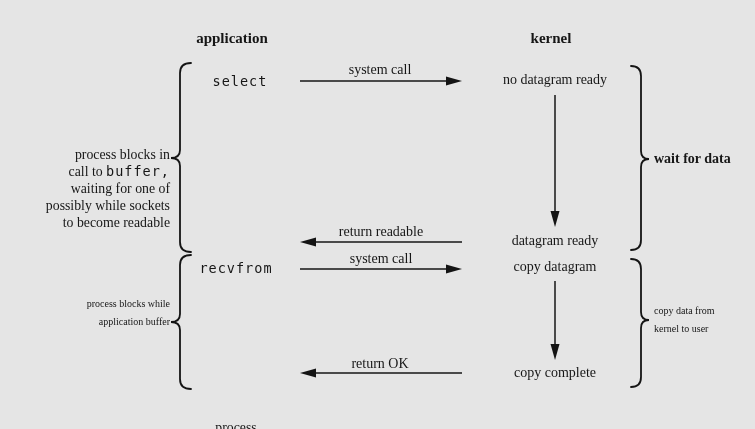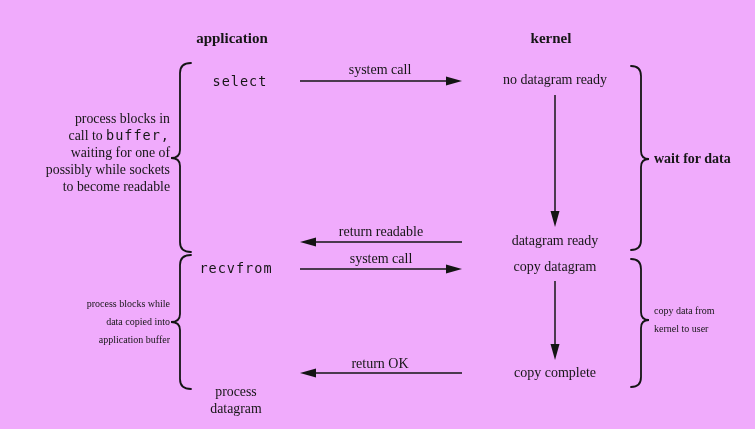--- a/index.html
+++ b/index.html
@@ -4,41 +4,41 @@
 <style>
   html, body {
     margin: 0;
     padding: 0;
     background: #ffffff;
   }
   #stage {
     position: relative;
     width: 755px;
     height: 429px;
-    background: #f0abfc;
+    background: #e5e5e5;
     font-family: "Liberation Serif", serif;
     color: #161616;
     overflow: hidden;
   }
   .t {
     position: absolute;
     font-size: 14px;
     line-height: 16px;
     white-space: nowrap;
     color: #161616;
   }
   .center { transform: translateX(-50%); text-align: center; }
   .rightalign { text-align: right; }
   .header { font-weight: bold; font-size: 15px; }
   .mono {
     font-family: "DejaVu Sans Mono", monospace;
     font-size: 13.5px;
     letter-spacing: 1px;
   }
-  .note { line-height: 17px; font-size: 13.8px; }
+  .note { line-height: 17px; font-size: 13.8px; margin-top: 36px; }
   .note2 { line-height: 18px; font-size: 10px; }
   .arrowlabel { font-size: 14px; text-align: right; }
   svg.overlay {
     position: absolute;
     left: 0; top: 0;
     width: 755px; height: 429px;
   }
   svg .stroke { stroke: #141414; stroke-width: 1.5; fill: none; }
   svg .brace { stroke: #141414; stroke-width: 1.8; fill: none; stroke-linecap: round; }
   svg .head { fill: #141414; stroke: none; }
@@ -112,21 +112,20 @@
   <div class="t note rightalign" style="right:585px; top:110px;">
     <div>process blocks in</div>
     <div><span>call to </span><span class="mono">buffer,</span></div>
     <div>waiting for one of</div>
     <div>possibly while sockets</div>
     <div>to become readable</div>
   </div>
 
   <div class="t note2 rightalign" style="right:585px; top:295px;">
     <div>process blocks while</div>
-    <div>data copied into</div>
     <div>application buffer</div>
   </div>
 
   <div class="t" style="left:654px; top:151px;font-weight:bold;">wait for data</div>
 
   <div class="t note2" style="left:654px; top:302px;">
     <div>copy data from</div>
     <div>kernel to user</div>
   </div>
 

